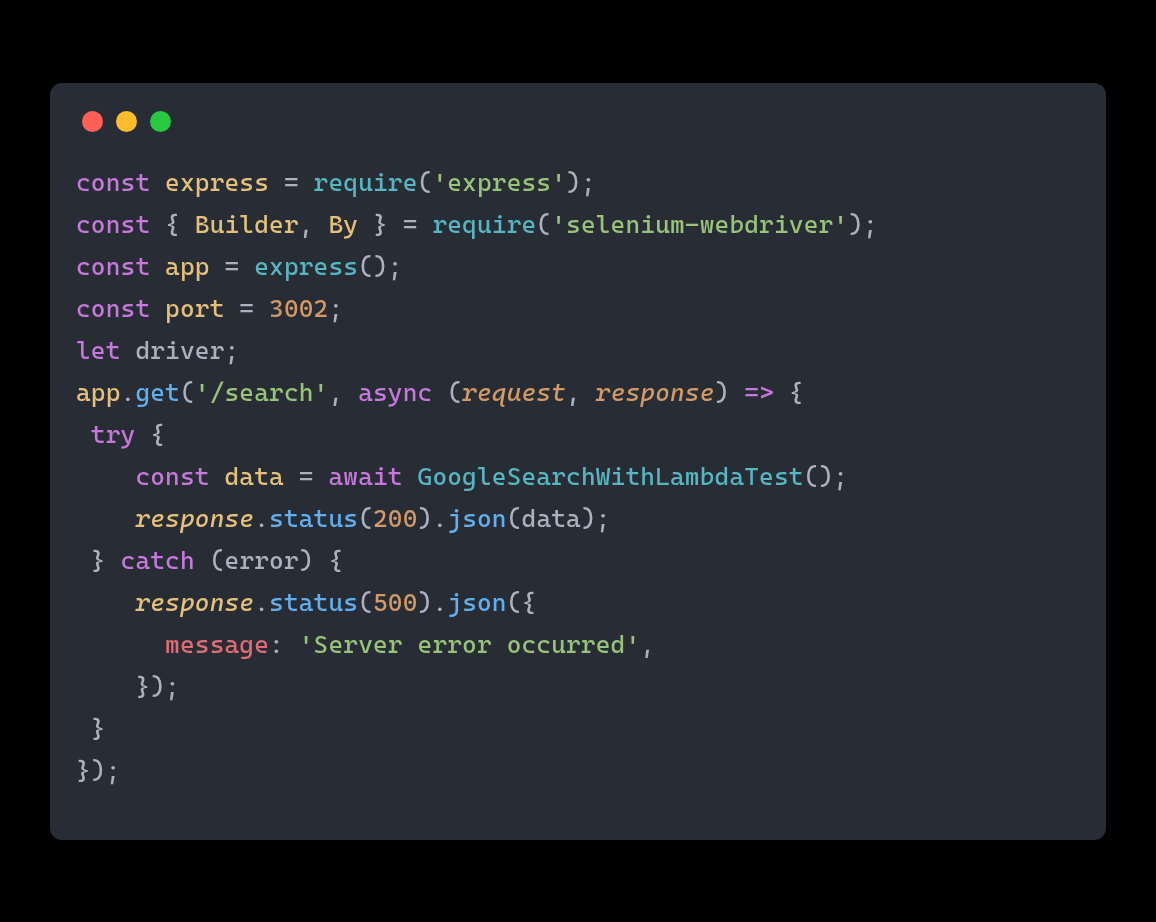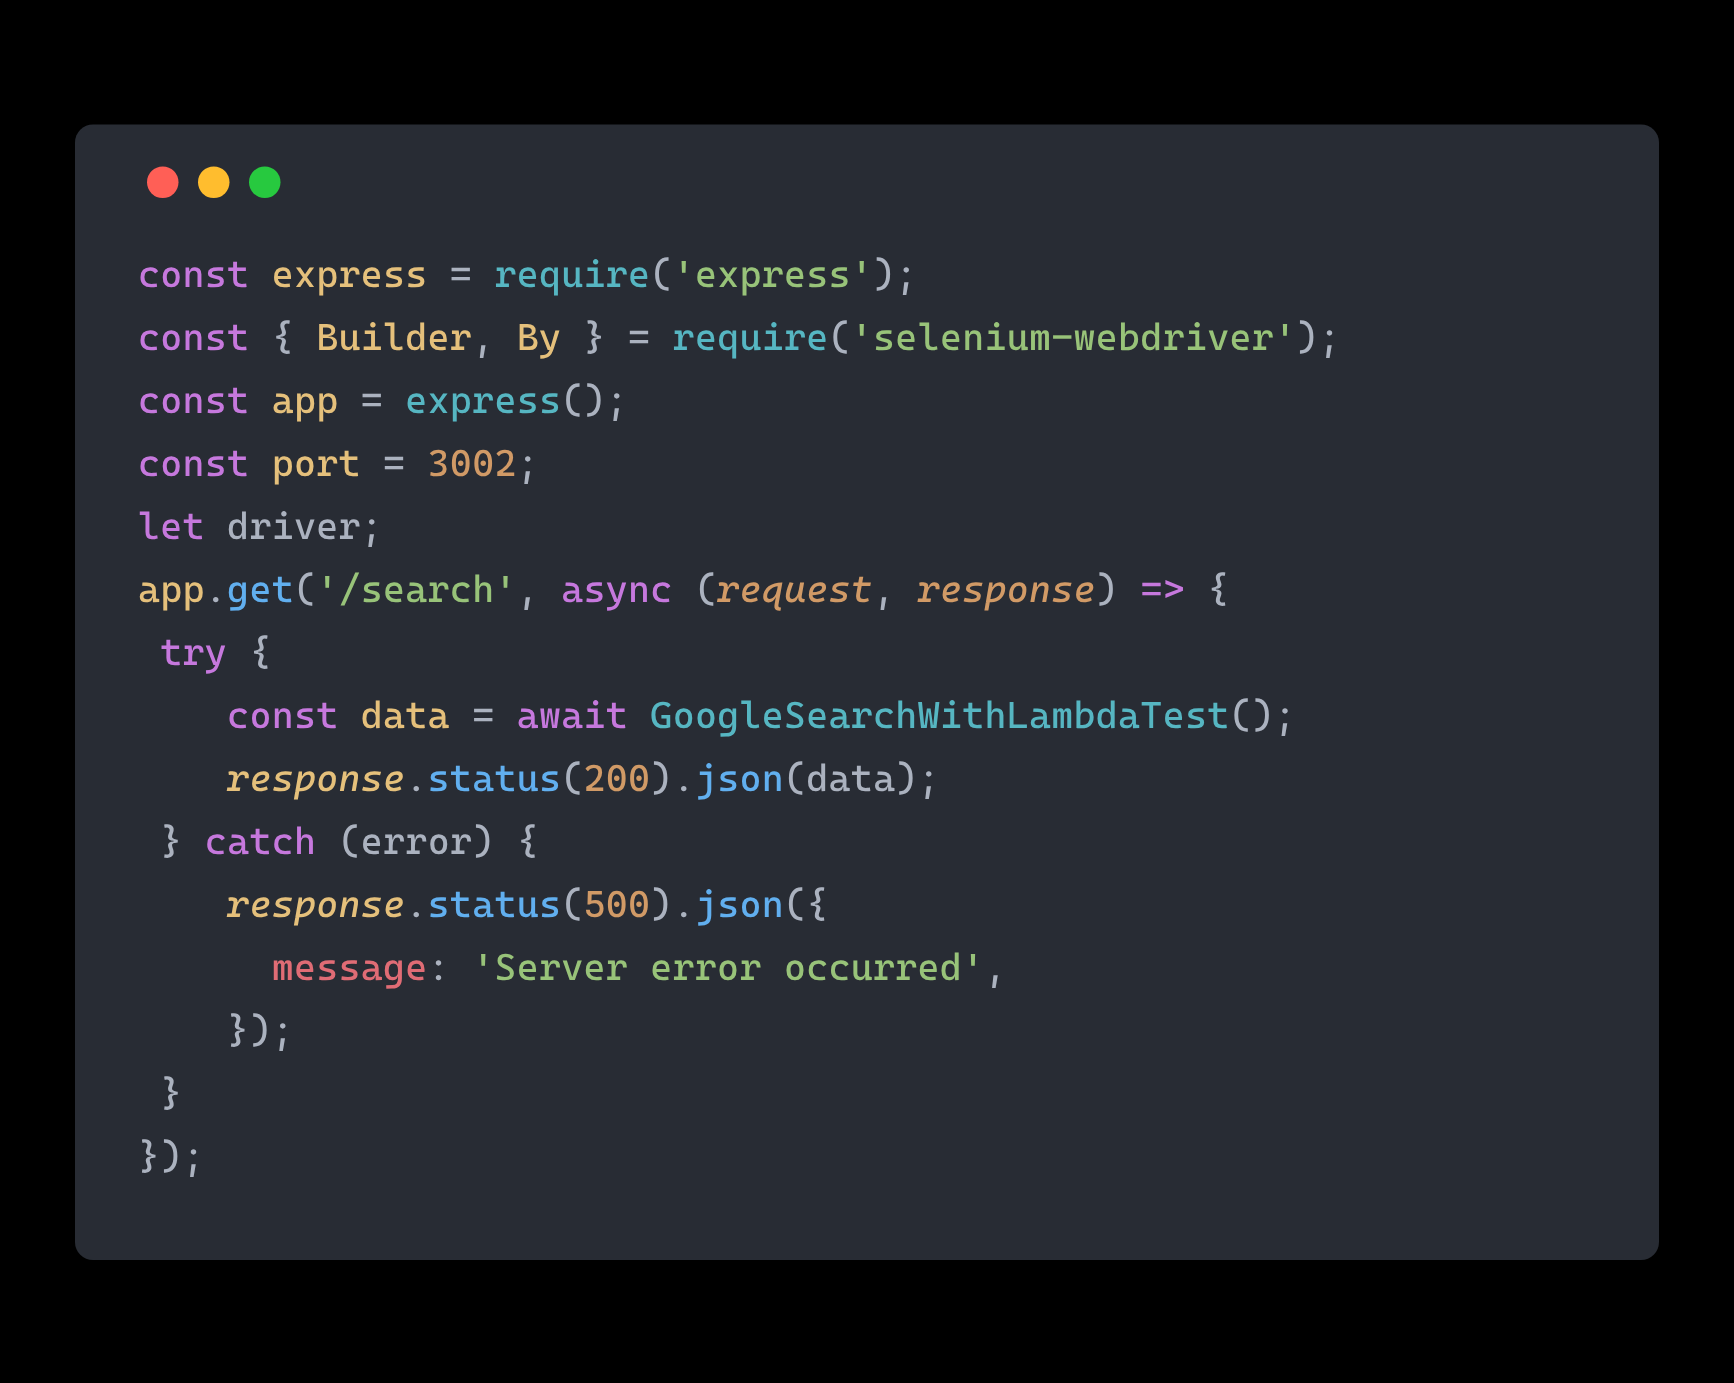--- a/index.html
+++ b/index.html
@@ -15,21 +15,21 @@
       display: flex;
       align-items: center;
       justify-content: center;
       font-family: ui-monospace, "SF Mono", Menlo, Monaco, "Cascadia Code", Consolas, monospace;
     }
     
     .window {
       width: 1056px;
       background: #282c34;
       border-radius: 12px;
-      padding: 28px 38px 48px 42px;
+      padding: 28px 38px 48px 26px;
       box-shadow: 0 20px 60px rgba(0,0,0,0.5);
     }
     
     .titlebar {
       display: flex;
       gap: 13px;
       margin-bottom: 30px;
       padding-left: 6px;
     }
     

